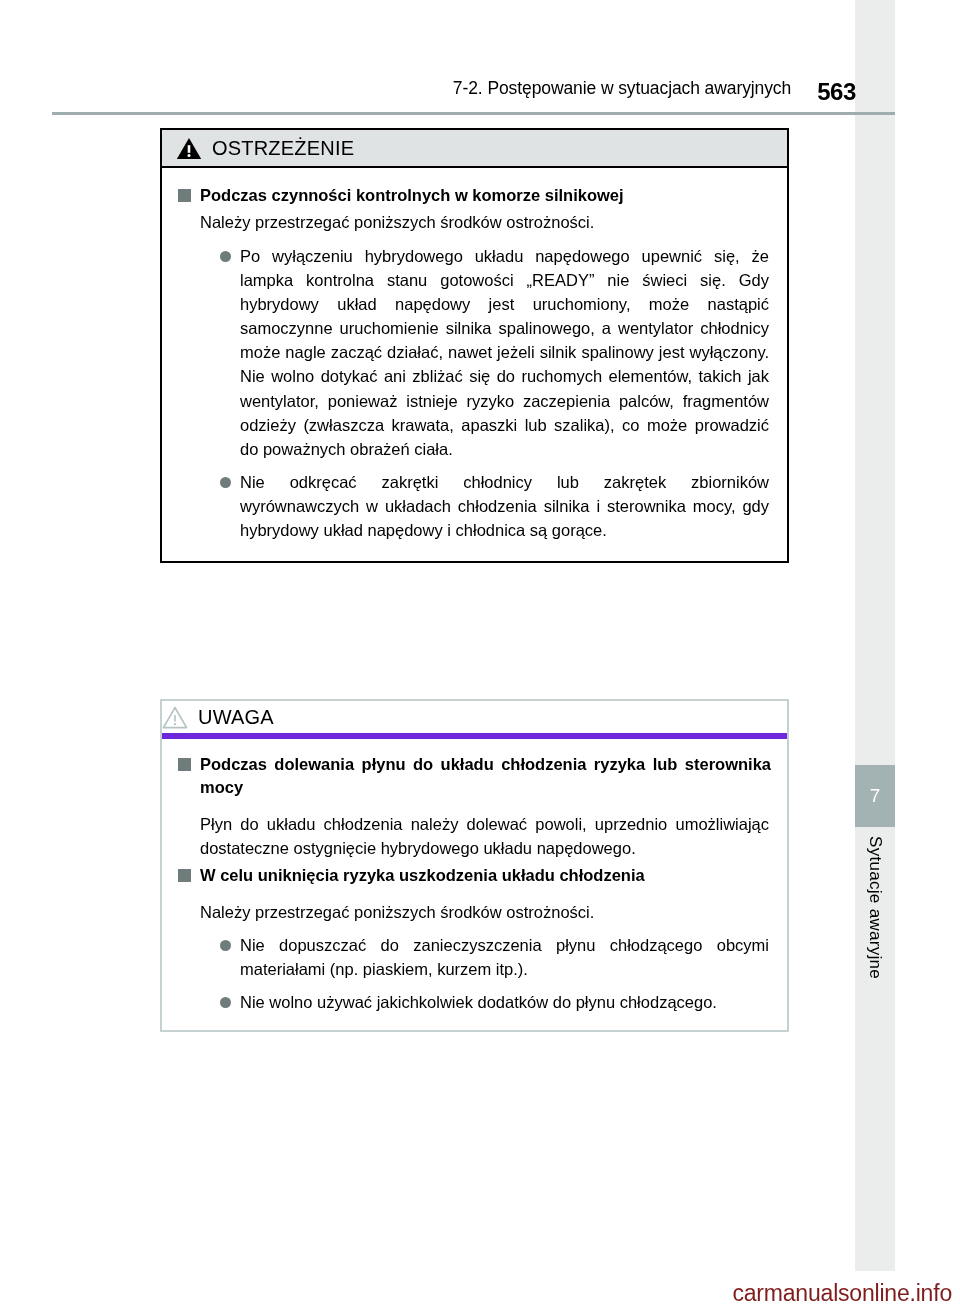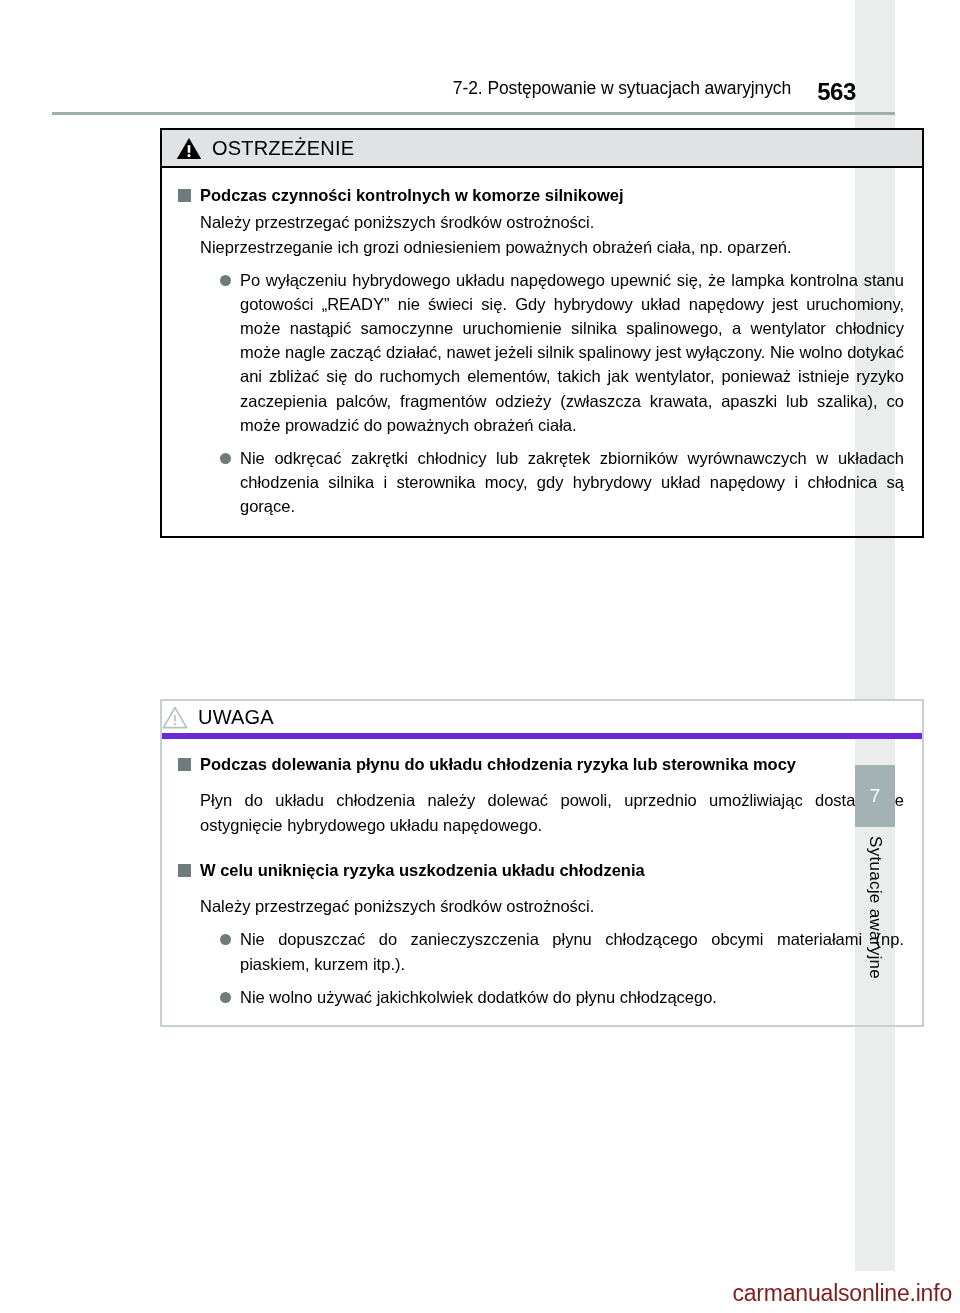--- a/index.html
+++ b/index.html
@@ -56,21 +56,21 @@
     top: 112px;
     width: 843px;
     height: 3px;
     background: #9fadae;
   }
 
   
   .notice-box {
     position: absolute;
     left: 160px;
-    width: 764px;
+    width: 629px;
     box-sizing: border-box;
   }
 
   
   .box-warning {
     top: 128px;
     border: 2px solid #000000;
   }
   .box-warning .box-header {
     background: #dfe3e3;
@@ -251,21 +251,20 @@
   </div>
 
   <div class="box-body">
 
     <div class="sq-head">
       <span class="sq-bullet"></span>
       <span class="sq-head-text">Podczas czynności kontrolnych w komorze silnikowej</span>
     </div>
 
     <p class="para">Należy przestrzegać poniższych środków ostrożności.</p>
-    <p class="para">Nieprzestrzeganie ich grozi odniesieniem poważnych obrażeń ciała, np. oparzeń.</p>
 
 
     <div class="dot-item">
       <span class="dot-bullet"></span>
       <span class="dot-text">Po wyłączeniu hybrydowego układu napędowego upewnić się, że lampka kontrolna stanu gotowości „READY” nie świeci się. Gdy hybrydowy układ napędowy jest uruchomiony, może nastąpić samoczynne uruchomienie silnika spalinowego, a wentylator chłodnicy może nagle zacząć działać, nawet jeżeli silnik spalinowy jest wyłączony. Nie wolno dotykać ani zbliżać się do ruchomych elementów, takich jak wentylator, ponieważ istnieje ryzyko zaczepienia palców, fragmentów odzieży (zwłaszcza krawata, apaszki lub szalika), co może prowadzić do poważnych obrażeń ciała.</span>
     </div>
 
     <div class="dot-item">
       <span class="dot-bullet"></span>
       <span class="dot-text">
@@ -292,21 +291,21 @@
   <div class="box-body">
 
     <div class="sq-head">
       <span class="sq-bullet"></span>
       <span class="sq-head-text">Podczas dolewania płynu do układu chłodzenia ryzyka lub sterownika mocy</span>
     </div>
 
     <div class="para-gap"></div>
     <p class="para">Płyn do układu chłodzenia należy dolewać powoli, uprzednio umożliwiając dostateczne ostygnięcie hybrydowego układu napędowego.</p>
 
-    <div class="sq-head" style="margin-top:22px;">
+    <div class="sq-head" style="margin-top:4px;">
       <span class="sq-bullet"></span>
       <span class="sq-head-text">W celu uniknięcia ryzyka uszkodzenia układu chłodzenia</span>
     </div>
 
     <div class="para-gap"></div>
     <p class="para">Należy przestrzegać poniższych środków ostrożności.</p>
 
     <div class="dot-item">
       <span class="dot-bullet"></span>
       <span class="dot-text">Nie dopuszczać do zanieczyszczenia płynu chłodzącego obcymi materiałami (np. piaskiem, kurzem itp.).</span>

